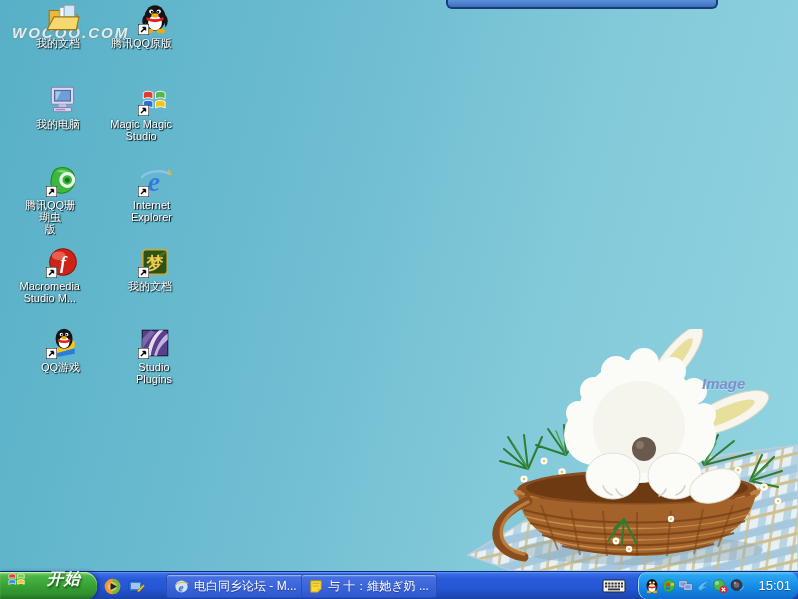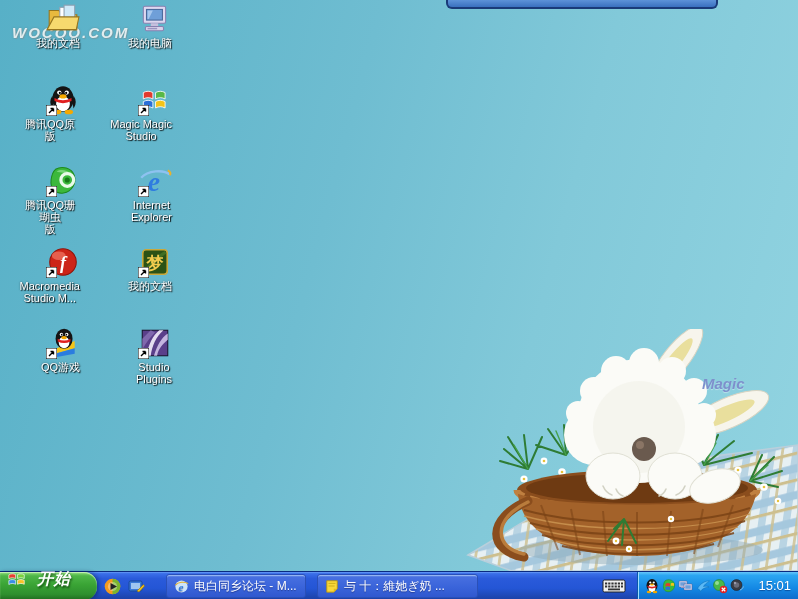--- a/index.html
+++ b/index.html
@@ -23,50 +23,50 @@
   .ico{position:relative;width:34px;height:34px;flex:0 0 auto;}
   .ico > svg.main{width:34px;height:34px;display:block;}
   .sc{position:absolute;left:0;bottom:1px;width:11px;height:11px;}
   .lbl{margin-top:1px;font-size:11px;line-height:12px;color:#fff;text-align:center;
     white-space:pre-line;text-shadow:1px 1px 1px rgba(0,0,0,.9),0 0 2px rgba(0,0,0,.5);}
   
   .taskbar{position:absolute;left:0;bottom:0;width:798px;height:28px;z-index:5;
     background:linear-gradient(180deg,#6a9ef8 0%,#3a6fe8 6%,#2a5ada 25%,#2456d6 60%,#1c42a8 100%);
     border-top:1px solid #0a2a80;box-sizing:border-box;}
   .start{position:absolute;left:0;top:0;height:28px;width:97px;box-sizing:border-box;
-    display:flex;align-items:center;gap:10px;padding:0 14px 14px 7px;cursor:pointer;
+    display:flex;align-items:center;gap:20px;padding:0 14px 14px 7px;cursor:pointer;
     background:linear-gradient(180deg,#8ede7a 0%,#4eb648 14%,#3aa435 45%,#2e8f2e 80%,#1f6b1f 100%);
     border-radius:0 13px 13px 0;box-shadow:inset 0 1px 1px #c8f0b8,2px 0 4px rgba(0,20,60,.45);}
   .start-label{color:#fff;font-size:16px;font-weight:bold;font-style:italic;letter-spacing:1px;
     text-shadow:1px 2px 2px rgba(0,40,0,.6);}
   .quick{position:absolute;left:104px;top:0;height:28px;display:flex;align-items:center;gap:7px;}
   .quick svg{display:block;cursor:pointer;}
   .tbtn{position:absolute;top:2px;height:24px;box-sizing:border-box;display:flex;align-items:center;gap:5px;
     padding:0 7px;color:#fff;font-size:12px;white-space:nowrap;overflow:hidden;cursor:pointer;
     background:linear-gradient(180deg,#7da2ee 0%,#476fe0 10%,#3a64da 55%,#3058cf 100%);
     border:1px solid #2a50b8;border-radius:3px;box-shadow:inset 0 1px 0 #93b3f2;
     text-shadow:0 1px 1px rgba(0,0,40,.4);}
   .tbtn1{left:166px;width:140px;}
-  .tbtn2{left:317px;width:161px;}
+  .tbtn2{left:301px;width:136px;}
   .ime{position:absolute;left:602px;top:6px;cursor:pointer;}
   .tray{position:absolute;left:637px;right:0;top:0;bottom:0;display:flex;align-items:center;
     padding:0 7px 0 6px;gap:1px;
     background:linear-gradient(180deg,#66c6fa 0%,#2ba6f2 12%,#1488e4 60%,#0e6ccc 100%);
-    border-left:1px solid #0a58a8;box-shadow:inset 1px 0 0 #9fdcff;}
+    border-left:1px solid #0a58a8;box-shadow:inset 1px 0 0 #9fdcff;border-radius:9px;}
   .tray svg{display:block;cursor:pointer;}
   .clock{margin-left:auto;color:#fff;font-size:13px;cursor:pointer;
     text-shadow:0 1px 1px rgba(0,20,80,.45);}
 </style>
 </head>
 <body>
 
 <div class="screen">
 
   <div class="wm-site">WOCOO.COM</div>
-  <div class="wm-artist">Magic</div>
+  <div class="wm-artist">Image</div>
 
   <div class="sliver"></div>
 
   <svg class="art" viewBox="0 0 332 242" xmlns="http://www.w3.org/2000/svg">
     <defs>
       <pattern id="plaid" width="26" height="26" patternUnits="userSpaceOnUse" patternTransform="rotate(-14) skewX(-22)">
         <rect width="26" height="26" fill="#e7f0f3"></rect>
         <rect x="0" y="3" width="26" height="8" fill="#a6c8de"></rect>
         <rect x="3" y="0" width="8" height="26" fill="#a6c8de" opacity="0.7"></rect>
         <rect x="0" y="17" width="26" height="3" fill="#cdbf8e"></rect>
@@ -197,53 +197,53 @@
         <rect x="17" y="3" width="10" height="12" fill="#cfe9f8" stroke="#8fa0b0"></rect>
         <path d="M1 26 L7.5 14 L31 14 L28.5 26 Z" fill="#f6d96e" stroke="#96751e"></path>
       </svg>
         </div>
       <div class="lbl">我的文档</div>
     </div>
 
     <div class="cell">
       <div class="ico">
           <svg class="main" viewBox="0 0 32 32">
-        <rect x="5" y="4" width="21" height="16" rx="1.5" fill="#ddd8f0" stroke="#8880b0"></rect>
-        <rect x="8" y="7" width="15" height="10" fill="#6f9fd8" stroke="#4a6a9a"></rect>
-        <path d="M9 8 L14 8 L10 16 L9 16 Z" fill="#a7c8ee"></path>
-        <rect x="12" y="20" width="7" height="3" fill="#c6c0de"></rect>
-        <rect x="7" y="23" width="17" height="4" rx="1.2" fill="#d8d2ea" stroke="#8880b0"></rect>
-        <rect x="9" y="24.3" width="9" height="1.4" fill="#9a94c0"></rect>
-      </svg>
-        </div>
-      <div class="lbl">我的电脑</div>
-    </div>
-
-    <div class="cell">
-      <div class="ico">
-          <svg class="main" viewBox="0 0 32 32">
         <ellipse cx="16" cy="15" rx="10" ry="12" fill="#141414"></ellipse>
         <path d="M6 12 Q2 18 6 24 Q8 18 6 12" fill="#141414"></path>
         <path d="M26 12 Q30 18 26 24 Q24 18 26 12" fill="#141414"></path>
         <ellipse cx="16" cy="19.5" rx="6.5" ry="7" fill="#fff"></ellipse>
         <circle cx="12.5" cy="9" r="2" fill="#fff"></circle>
             <circle cx="19.5" cy="9" r="2" fill="#fff"></circle>
         <circle cx="13" cy="9.3" r="1" fill="#000"></circle>
             <circle cx="19" cy="9.3" r="1" fill="#000"></circle>
         <ellipse cx="16" cy="12.6" rx="3.4" ry="1.9" fill="#f5a800"></ellipse>
         <path d="M8 14 Q16 18.5 24 14 L24 17 Q16 21 8 17 Z" fill="#e02020"></path>
         <ellipse cx="10.5" cy="27.3" rx="4" ry="2.2" fill="#f5a800"></ellipse>
         <ellipse cx="21.5" cy="27.3" rx="4" ry="2.2" fill="#f5a800"></ellipse>
       </svg>
       <svg class="sc" viewBox="0 0 11 11">
             <rect x="0" y="0" width="11" height="11" fill="#fff" stroke="#000"></rect>
             <path d="M3 8 L7.5 3.5 M7.5 3.5 L4.5 3.5 M7.5 3.5 L7.5 6.5" stroke="#000" stroke-width="1.4" fill="none"></path>
           </svg>
         </div>
       <div class="lbl">腾讯QQ原版</div>
+    </div>
+
+    <div class="cell">
+      <div class="ico">
+          <svg class="main" viewBox="0 0 32 32">
+        <rect x="5" y="4" width="21" height="16" rx="1.5" fill="#ddd8f0" stroke="#8880b0"></rect>
+        <rect x="8" y="7" width="15" height="10" fill="#6f9fd8" stroke="#4a6a9a"></rect>
+        <path d="M9 8 L14 8 L10 16 L9 16 Z" fill="#a7c8ee"></path>
+        <rect x="12" y="20" width="7" height="3" fill="#c6c0de"></rect>
+        <rect x="7" y="23" width="17" height="4" rx="1.2" fill="#d8d2ea" stroke="#8880b0"></rect>
+        <rect x="9" y="24.3" width="9" height="1.4" fill="#9a94c0"></rect>
+      </svg>
+        </div>
+      <div class="lbl">我的电脑</div>
     </div>
 
 
 
     <div class="cell">
       <div class="ico">
           <svg class="main" viewBox="0 0 32 32">
         <path d="M5 9 C8 7.4 11 7.4 14 9 L14 15 C11 13.4 8 13.4 5 15 Z" fill="#e23a2e" stroke="#fff" stroke-width="0.8"></path>
         <path d="M16.5 9 C19.5 7.4 22.5 7.4 25.5 9 L25.5 15 C22.5 13.4 19.5 13.4 16.5 15 Z" fill="#58b847" stroke="#fff" stroke-width="0.8"></path>
         <path d="M5 17.5 C8 15.9 11 15.9 14 17.5 L14 23.5 C11 21.9 8 21.9 5 23.5 Z" fill="#2a6fd8" stroke="#fff" stroke-width="0.8"></path>

